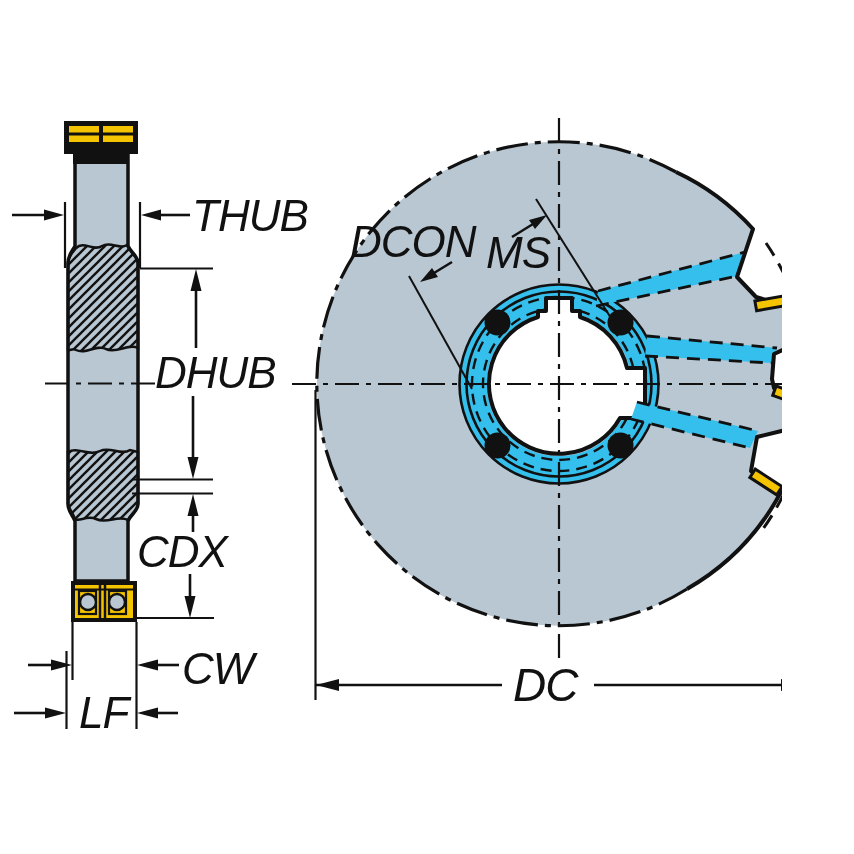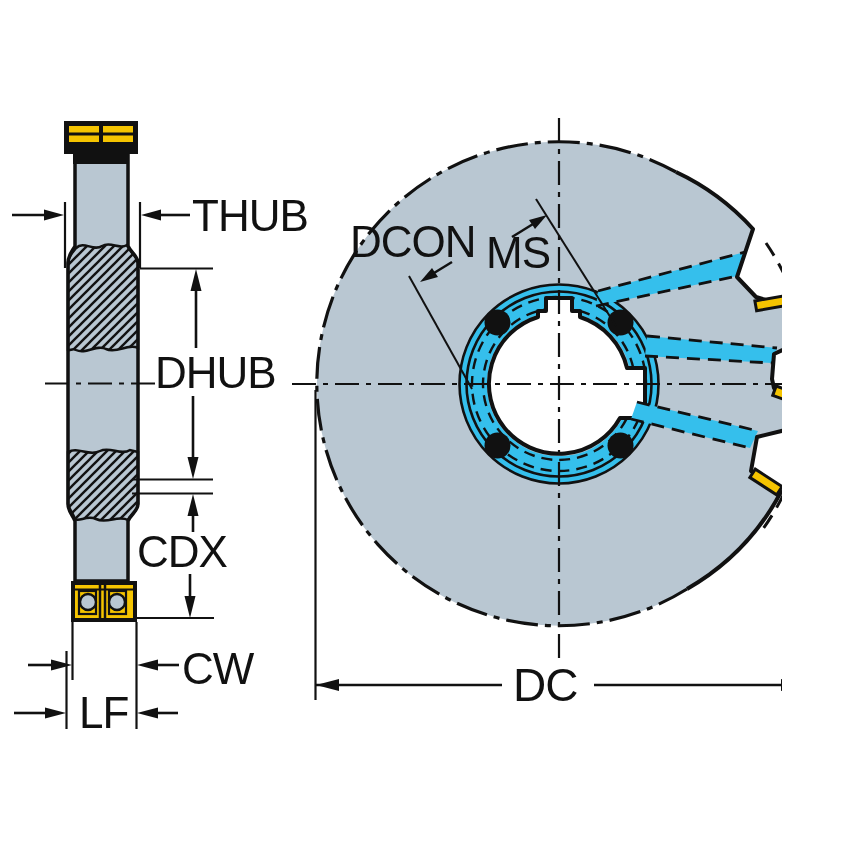--- a/index.html
+++ b/index.html
@@ -1,16 +1,16 @@
 <!DOCTYPE html>
 <html><head>
 <meta charset="utf-8">
 <style>
   html,body{margin:0;padding:0;background:#fff;}
-  .stage{width:782px;height:854px;position:relative;background:#fff;overflow:hidden;}
+  .stage{width:782px;height:854px;position:relative;background:#fff;overflow:hidden;font-style:italic;}
   svg{display:block;}
   text{font-family:"Liberation Sans","DejaVu Sans",sans-serif;fill:#111;letter-spacing:-1px;}
   .dim-label{font-size:44px;}
   .dc-label{font-size:46px;}
 </style>
 </head>
 <body>
 
 <div class="stage">
 <svg width="854" height="854" viewBox="0 0 854 854">

